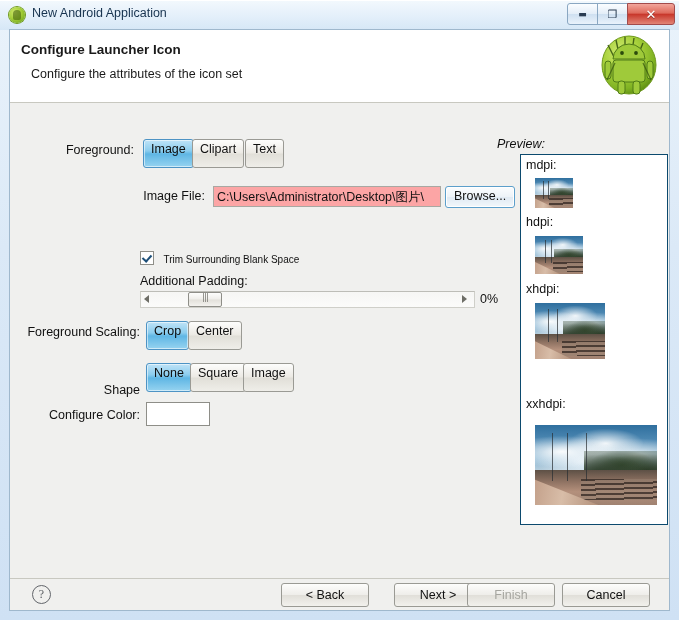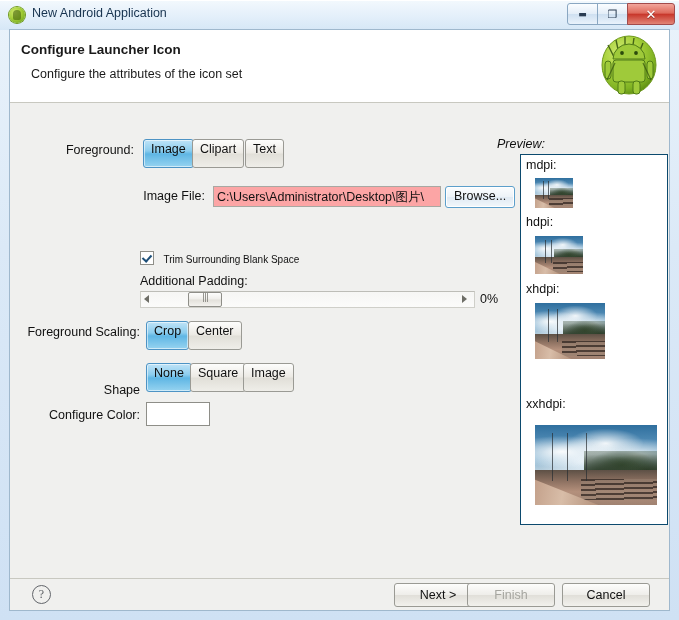--- a/index.html
+++ b/index.html
@@ -446,19 +446,20 @@
           <div class="pole" style="left:14%;"></div>
           <div class="pole" style="left:26%;"></div>
           <div class="pole" style="left:42%;"></div>
         </div>
       </div>
 
     </div>
 
     <div id="footer">
       <div class="help-icon">?</div>
+      <div class="fbtn" style="left:271px;">&lt; Back</div>
       <div class="fbtn" style="left:384px;">Next &gt;</div>
       <div class="fbtn disabled" style="left:457px;">Finish</div>
       <div class="fbtn" style="left:552px;">Cancel</div>
     </div>
 
   </div>
 </div>
 
 </body></html>

